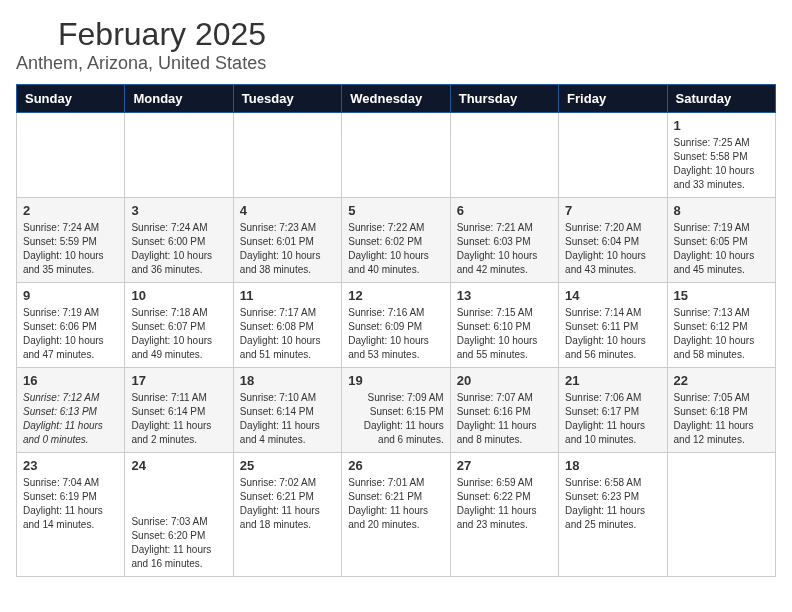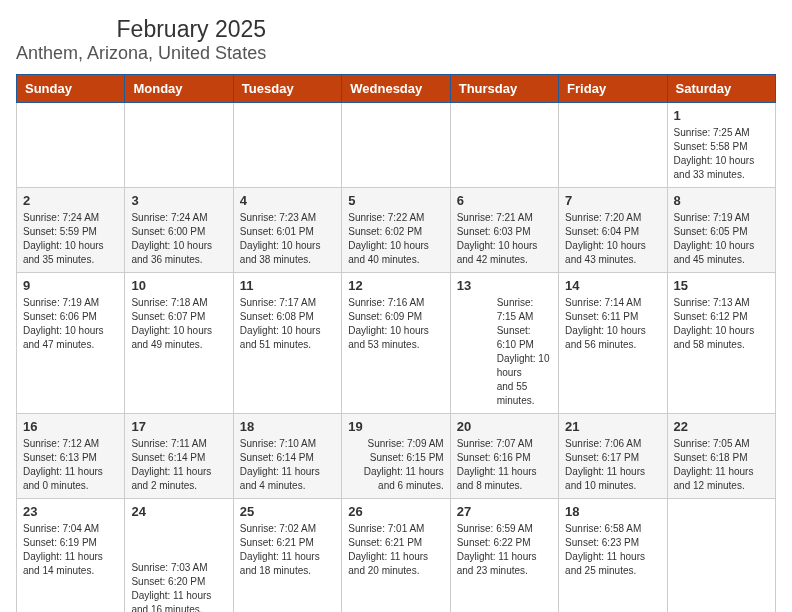--- a/index.html
+++ b/index.html
@@ -32,21 +32,21 @@
       color: #2a6db5;
     }
     .logo-icon {
       width: 28px;
       height: 22px;
     }
     .title-block {
       text-align: right;
     }
     .month-title {
-      font-size: 23px;
+      font-size: 32px;
       color: #333;
       font-weight: normal;
     }
     .location {
       font-size: 18px;
       color: #555;
     }
     .calendar {
       width: 100%;
       border-collapse: collapse;
@@ -84,21 +84,21 @@
     .empty-cell {
       background: #f9f9f9;
     }
     tr:nth-child(even) td {
       background: #f5f5f5;
     }
     tr:nth-child(odd) td {
       background: #fff;
     }
     tr:first-child th {
-      background: #c2410c;
+      background: #0f172a;
     }
   </style>
 </head>
 <body>
 
 <div class="header">
   <div class="title-block">
     <div class="month-title">February 2025</div>
     <div class="location">Anthem, Arizona, United States</div>
   </div>
@@ -207,21 +207,21 @@
         </td>
         <td>
           <span class="day-number">12</span>
           <div class="day-info" style="white-space: pre-line;">Sunrise: 7:16 AM
 Sunset: 6:09 PM
 Daylight: 10 hours
 and 53 minutes.</div>
         </td>
         <td>
           <span class="day-number">13</span>
-          <div class="day-info" style="white-space: pre-line; margin-left: 40px;">Sunrise: 7:15 AM
+          <div class="day-info" style="white-space: pre-line;">Sunrise: 7:15 AM
 Sunset: 6:10 PM
 Daylight: 10 hours
 and 55 minutes.</div>
         </td>
         <td>
           <span class="day-number">14</span>
           <div class="day-info" style="white-space: pre-line;">Sunrise: 7:14 AM
 Sunset: 6:11 PM
 Daylight: 10 hours
 and 56 minutes.</div>
@@ -230,21 +230,21 @@
           <span class="day-number">15</span>
           <div class="day-info" style="white-space: pre-line;">Sunrise: 7:13 AM
 Sunset: 6:12 PM
 Daylight: 10 hours
 and 58 minutes.</div>
         </td>
       </tr>
       <tr>
         <td>
           <span class="day-number">16</span>
-          <div class="day-info" style="white-space: pre-line;">Sunrise: 7:12 AM
+          <div class="day-info" style="white-space: pre-line; font-style: italic;">Sunrise: 7:12 AM
 Sunset: 6:13 PM
 Daylight: 11 hours
 and 0 minutes.</div>
         </td>
         <td>
           <span class="day-number">17</span>
           <div class="day-info" style="white-space: pre-line;">Sunrise: 7:11 AM
 Sunset: 6:14 PM
 Daylight: 11 hours
 and 2 minutes.</div>

